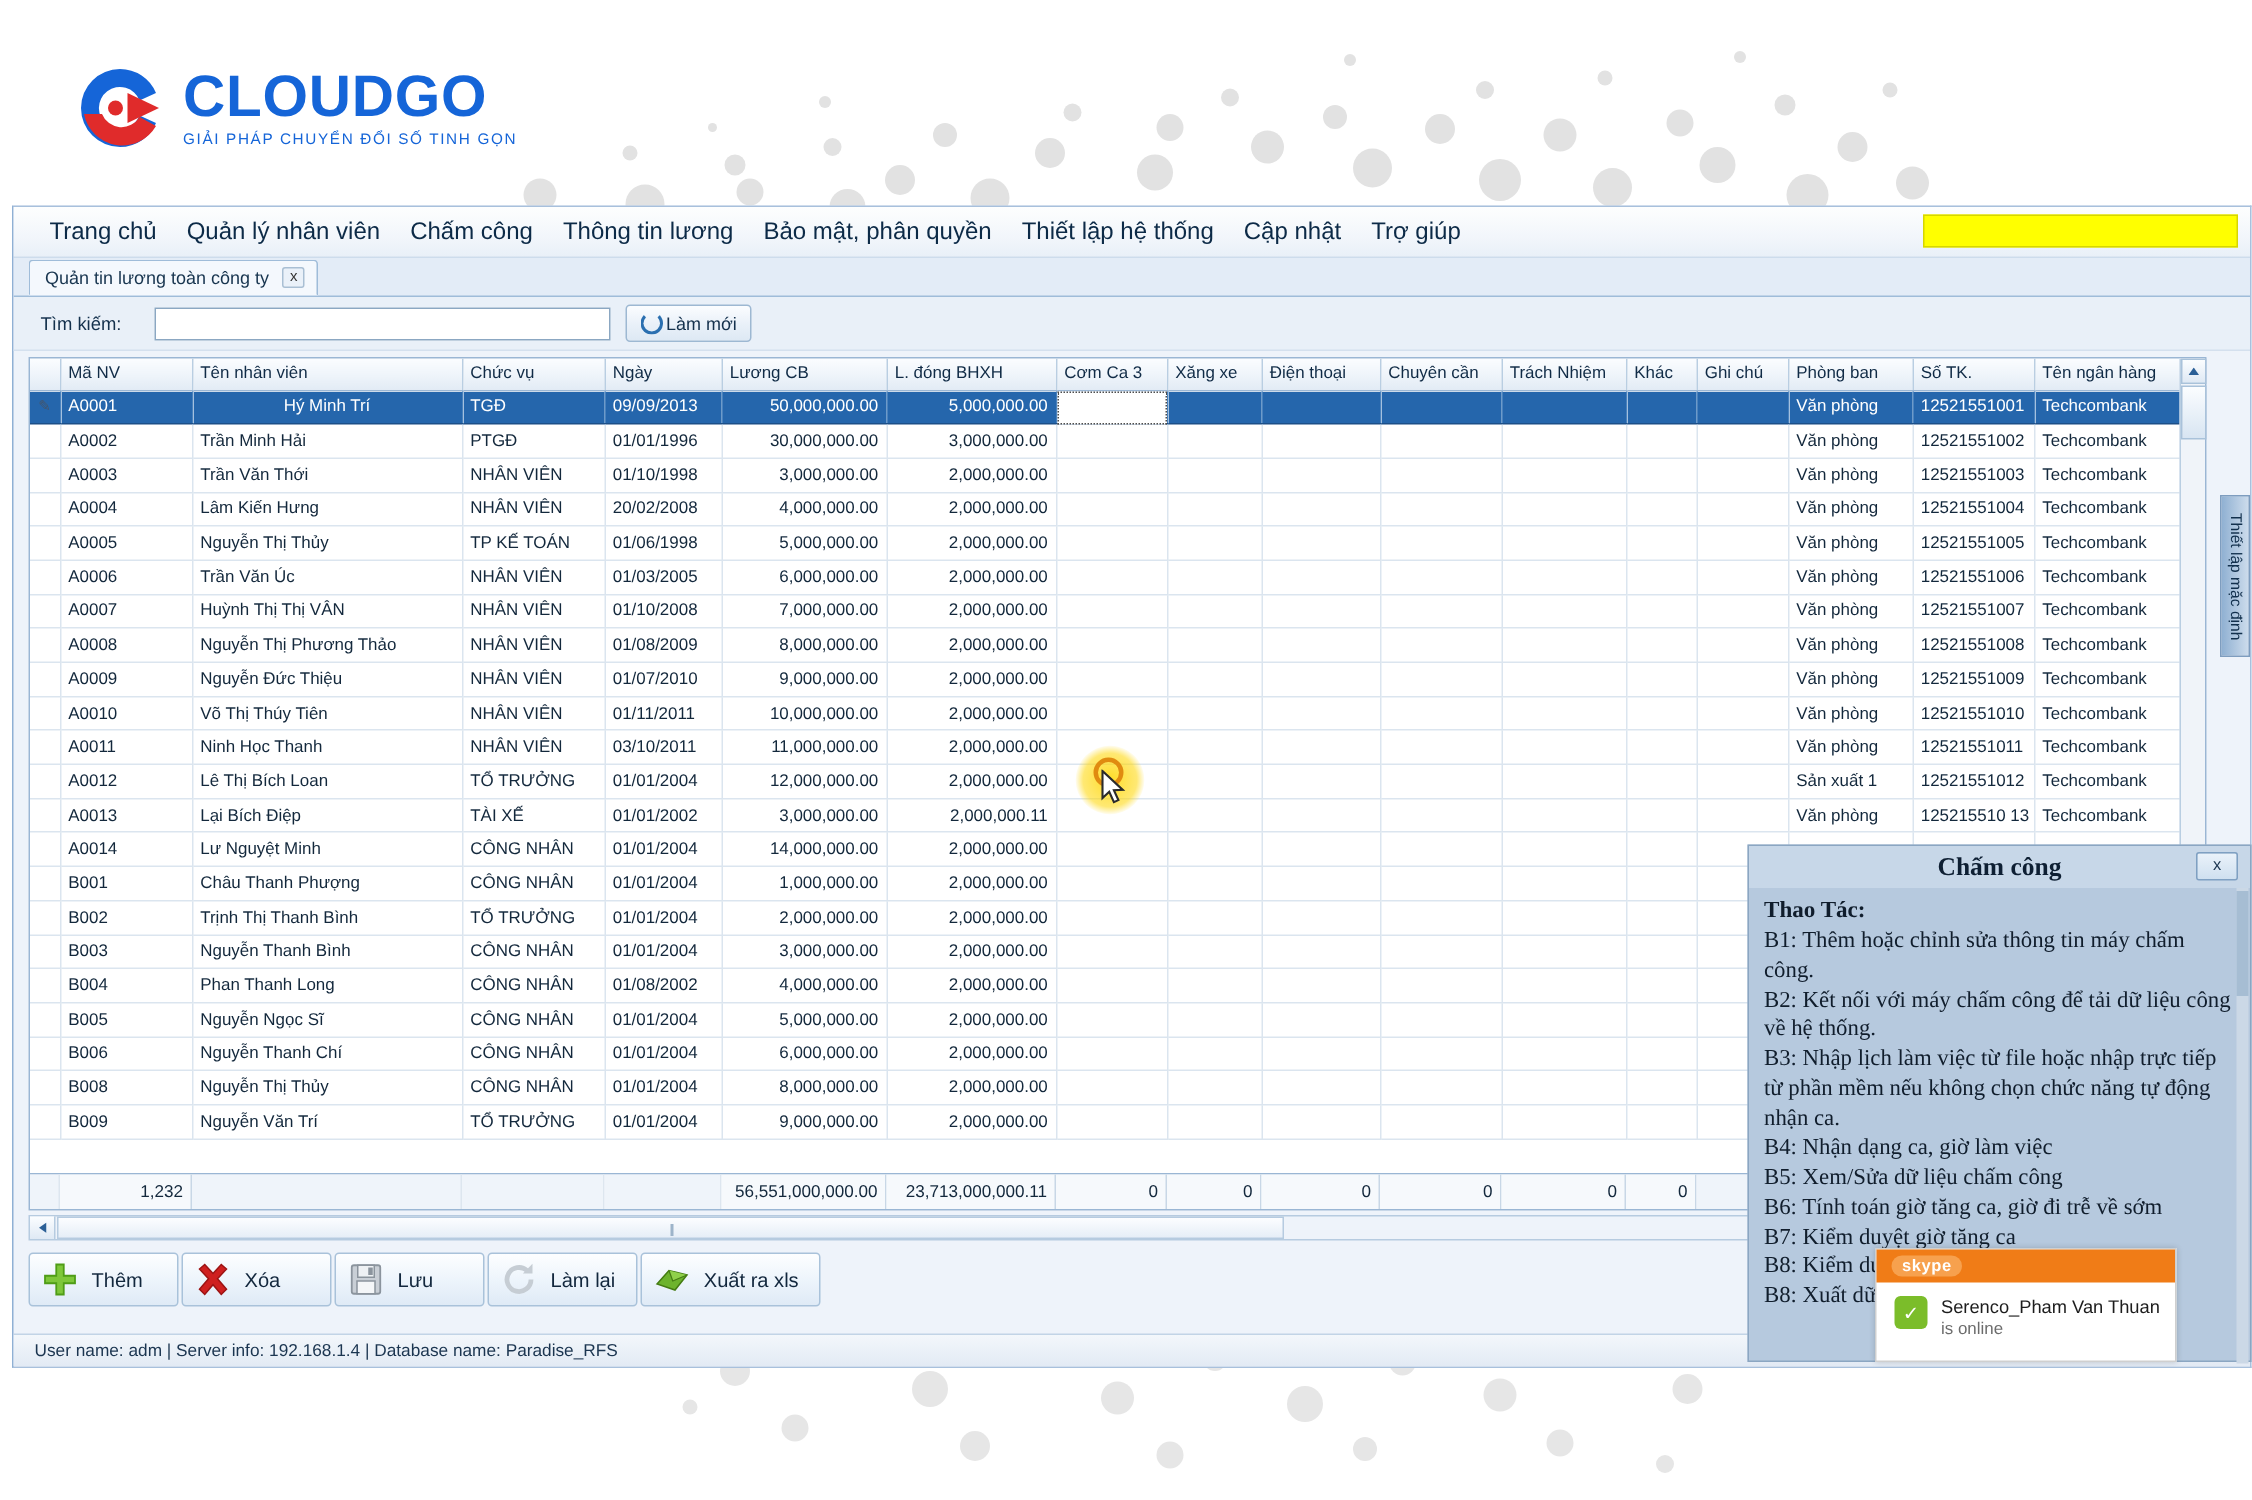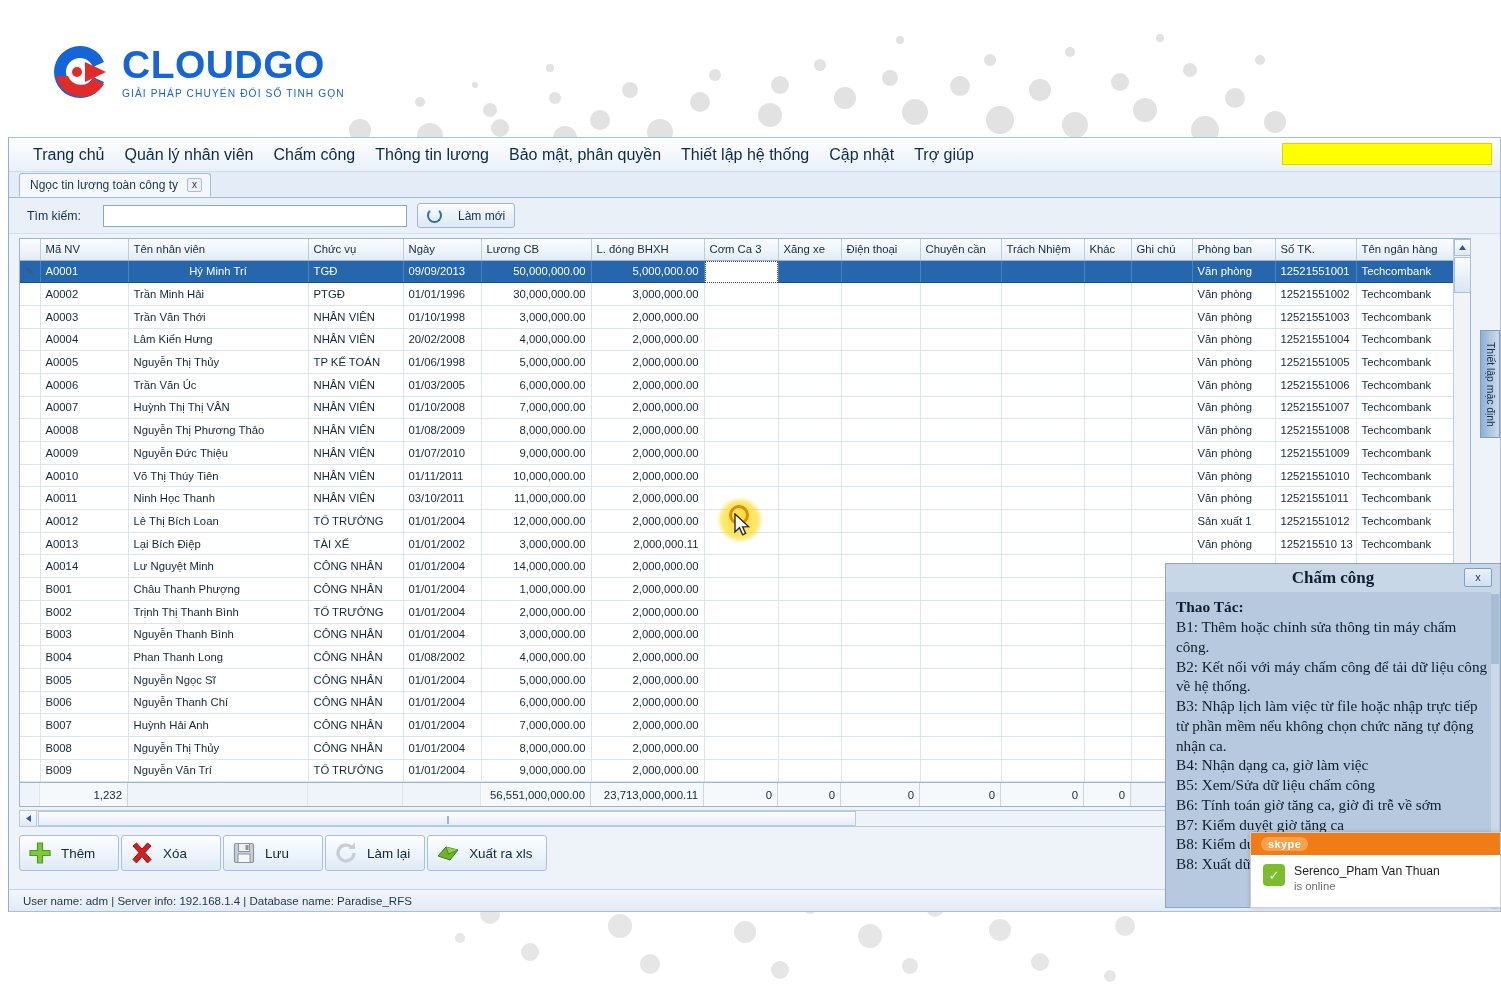--- a/index.html
+++ b/index.html
@@ -94,21 +94,21 @@
   }
   #search-label { font-size: 12.3px; color: #14314d; width: 66px; }
   #search-input {
     width: 304px; height: 22px;
     border: 1px solid #8ba7c2; background: #fff;
     font-size: 12px; padding: 0 4px;
     font-family: "Liberation Sans", sans-serif;
   }
   #refresh-button {
     height: 25px; min-width: 84px; padding: 0 9px;
-    display: flex; align-items: center; gap: 16px;
+    display: flex; align-items: center; gap: 2px;
     border: 1px solid #9db8d2;
     background: linear-gradient(180deg,#fbfdff 0%, #eaf1f9 50%, #dde8f4 100%);
     border-radius: 3px; font-size: 12px; color: #14314d;
   }
   .refresh-glyph {
     width: 15px; height: 15px; border-radius: 50%;
     border: 2px solid #2a6fb0; border-top-color: transparent;
     display: inline-block;
   }
 
@@ -274,21 +274,21 @@
   }
   #cc-scroll {
     position: absolute; right: 1px; top: 28px; width: 8px; height: 317px;
     background: #cbd8e6;
   }
   #cc-scroll i { display:block; width:8px; height:70px; background:#a6bdd3; margin-top:2px; }
 
   
   #skype-toast {
     position: absolute; left: 1250px; top: 832px;
-    width: 251px; height: 76px;
+    width: 201px; height: 76px;
     background: #ffffff; border: 1px solid #cfcfcf;
     z-index: 20; box-shadow: 0 0 4px rgba(0,0,0,0.18);
     font-family: "Liberation Sans", sans-serif;
   }
   #skype-head {
     height: 22px; background: #f07c17;
     display: flex; align-items: center; padding-left: 10px;
   }
   #skype-logo {
     font-size: 11px; color: #fff; font-weight: bold; letter-spacing: .4px;
@@ -395,21 +395,21 @@
     <div class="menu-item">Thông tin lương</div>
     <div class="menu-item">Bảo mật, phân quyền</div>
     <div class="menu-item">Thiết lập hệ thống</div>
     <div class="menu-item">Cập nhật</div>
     <div class="menu-item">Trợ giúp</div>
     <div id="menu-yellow"></div>
   </div>
 
   <div id="tab-strip">
     <div id="doc-tab">
-      <span>Ngọc tin lương toàn công ty</span>
+      <span>Quản tin lương toàn công ty</span>
       <span id="doc-tab-close">x</span>
     </div>
   </div>
 
   <div id="search-row">
     <div id="search-label">Tìm kiếm:</div>
     <input id="search-input" type="text" value="" placeholder="" style="">
     <div id="refresh-button">
       <span class="refresh-glyph"></span>
       <span>Làm mới</span>
@@ -816,39 +816,20 @@
               <td class="num" style="width: 81px;"></td>
               <td class="num" style="width: 83px;"></td>
               <td class="num" style="width: 47px;"></td>
               <td style="width: 61px;"></td>
               <td style="width: 83px;"></td>
               <td style="width: 81px;"></td>
               <td style="width: 118px;"></td>
             </tr>
             <tr>
               <td class="rowhdr"></td>
-              <td style="width: 88px;">B007</td>
-              <td style="width: 180px;">Huỳnh Hải Anh</td>
-              <td style="width: 95px;">CÔNG NHÂN</td>
-              <td style="width: 78px;">01/01/2004</td>
-              <td class="num" style="width: 110px;">7,000,000.00</td>
-              <td class="num" style="width: 113px;">2,000,000.00</td>
-              <td class="num" style="width: 74px;"></td>
-              <td class="num" style="width: 63px;"></td>
-              <td class="num" style="width: 79px;"></td>
-              <td class="num" style="width: 81px;"></td>
-              <td class="num" style="width: 83px;"></td>
-              <td class="num" style="width: 47px;"></td>
-              <td style="width: 61px;"></td>
-              <td style="width: 83px;"></td>
-              <td style="width: 81px;"></td>
-              <td style="width: 118px;"></td>
-            </tr>
-            <tr>
-              <td class="rowhdr"></td>
               <td style="width: 88px;">B008</td>
               <td style="width: 180px;">Nguyễn Thị Thủy</td>
               <td style="width: 95px;">CÔNG NHÂN</td>
               <td style="width: 78px;">01/01/2004</td>
               <td class="num" style="width: 110px;">8,000,000.00</td>
               <td class="num" style="width: 113px;">2,000,000.00</td>
               <td class="num" style="width: 74px;"></td>
               <td class="num" style="width: 63px;"></td>
               <td class="num" style="width: 79px;"></td>
               <td class="num" style="width: 81px;"></td>

